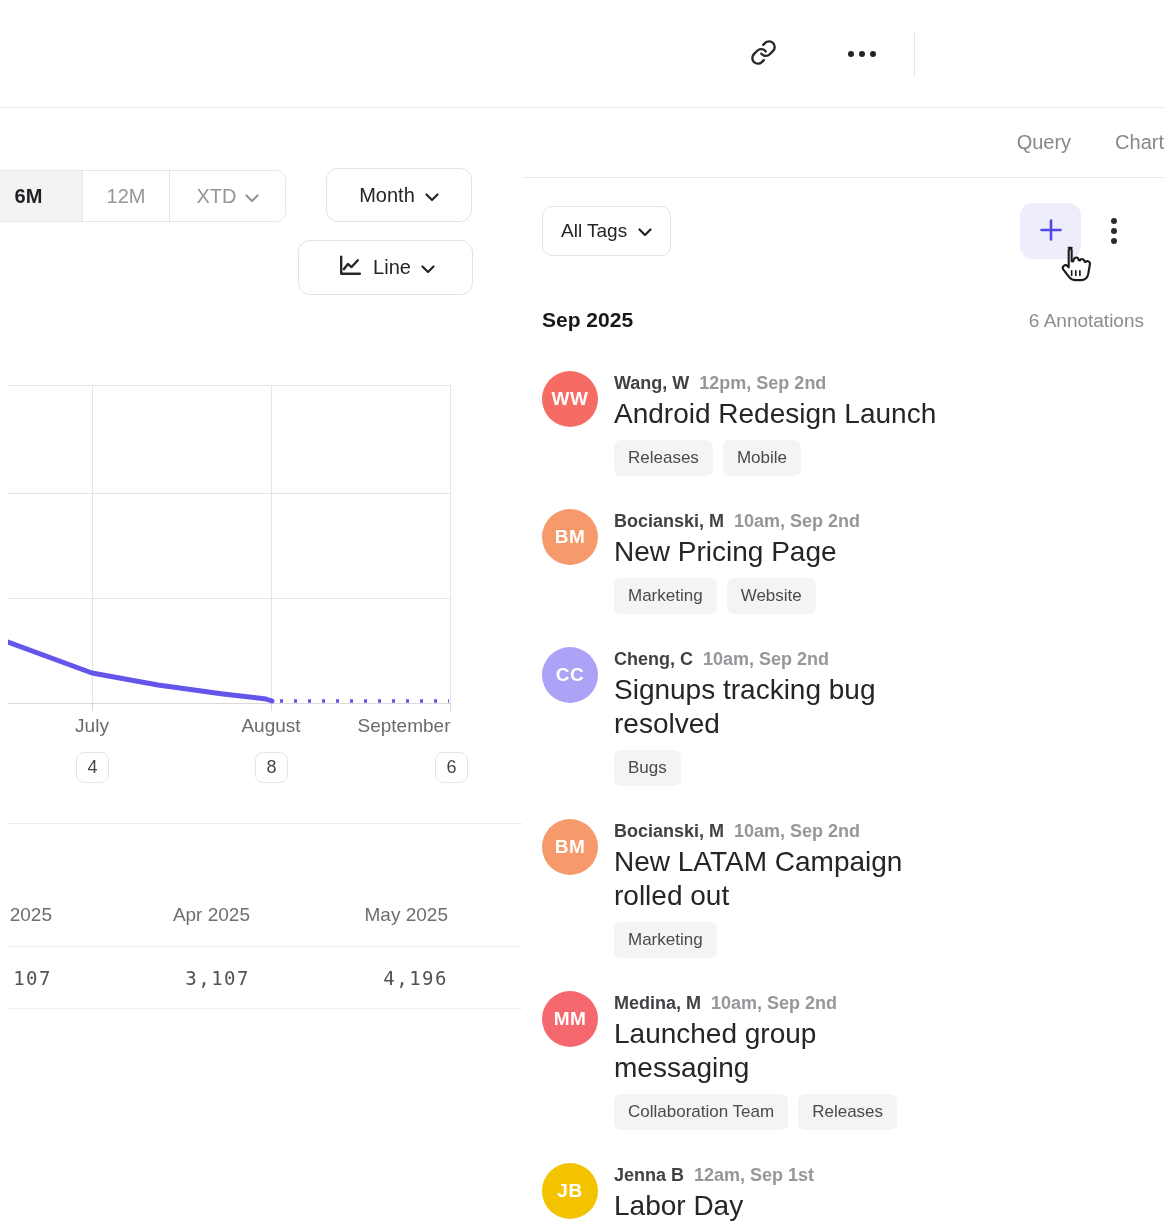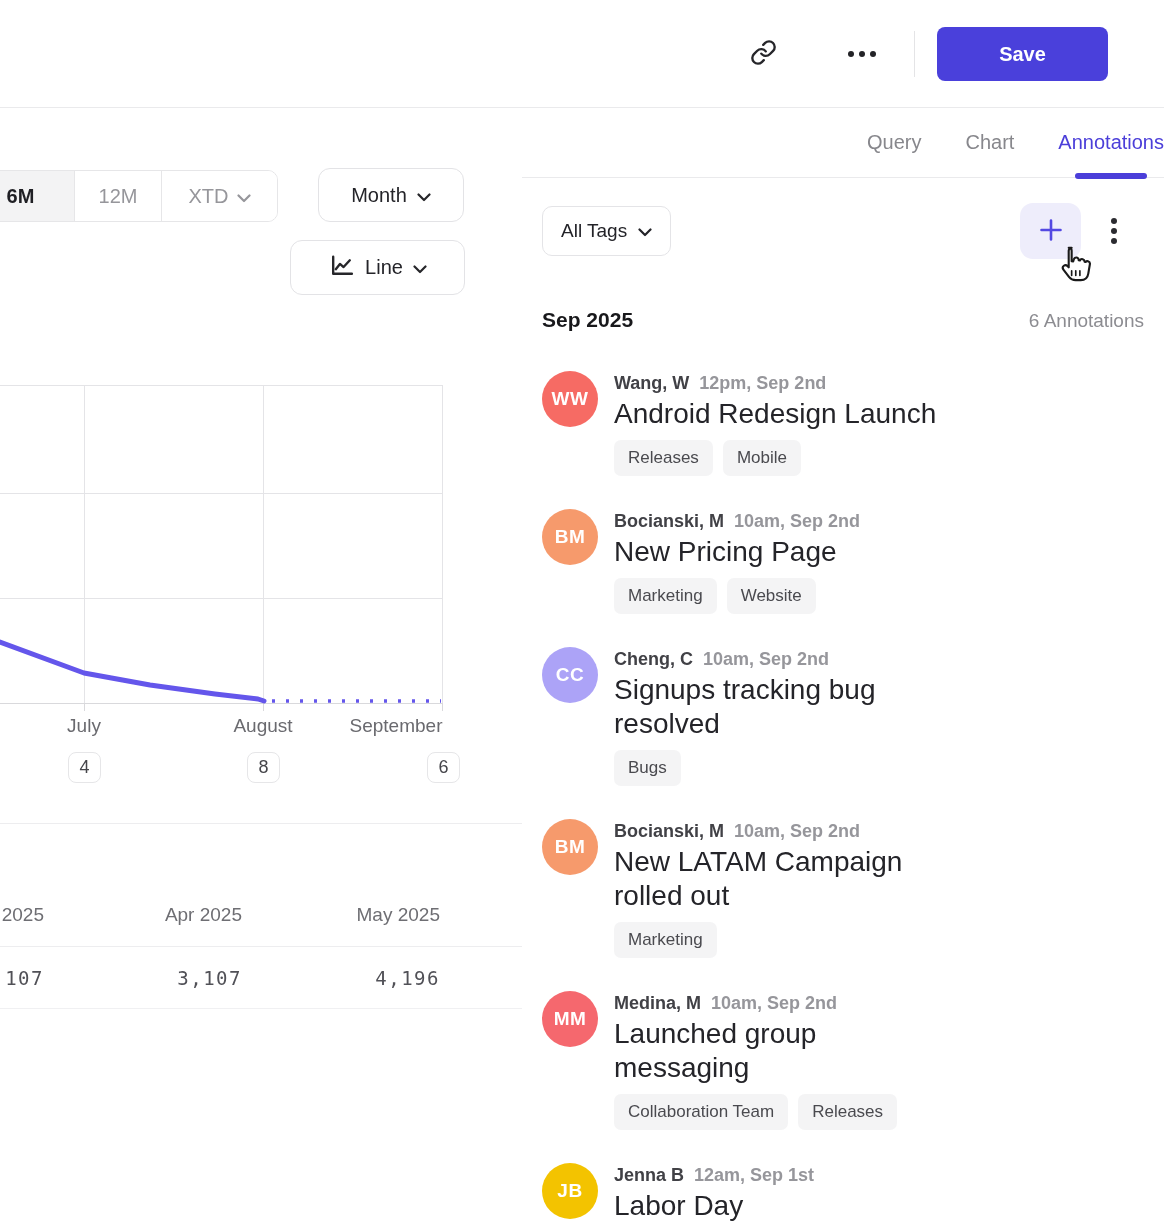--- a/index.html
+++ b/index.html
@@ -12,21 +12,21 @@
   .icon-btn { position:absolute; display:flex; align-items:center; justify-content:center; cursor:pointer; background:none; border:none; }
   .link-btn { left:744px; top:36px; width:38px; height:36px; }
   .more-btn { left:840px; top:36px; width:44px; height:36px; }
   .dots-h { display:flex; gap:5px; }
   .dots-h i { width:6px; height:6px; border-radius:50%; background:#232327; }
   .tb-divider { position:absolute; left:914px; top:31px; width:1px; height:46px; background:#E4E4E6; }
   .save-btn { position:absolute; left:937px; top:27px; width:171px; height:54px; border:none; border-radius:8px;
               background:#4A40DB; color:#fff; font-size:20px; font-weight:600; font-family:inherit; cursor:pointer; }
 
   
-  .left-panel { position:absolute; left:0; top:108px; width:589px; height:1124px; border-right:1px solid #E9E9EB; background:#fff; }
+  .left-panel { position:absolute; left:8px; top:108px; width:589px; height:1124px; border-right:1px solid #E9E9EB; background:#fff; }
 
   .segmented { position:absolute; left:-34px; top:62px; height:52px; display:flex; border:1px solid #E6E6E8; border-radius:10px; overflow:hidden; background:#fff; }
   .seg { display:flex; align-items:center; justify-content:center; gap:8px; font-size:20px; font-weight:500; color:#96969B; background:#fff; border:none; border-left:1px solid #E6E6E8; cursor:pointer; font-family:inherit; }
   .seg:first-child { border-left:none; }
   .seg.active { background:#F3F3F4; color:#1F1F24; font-weight:600; }
   .seg-6m { width:107px; } .seg-12m { width:87px; } .seg-xtd { width:116px; }
 
   .pill-btn { position:absolute; display:flex; align-items:center; justify-content:center; gap:10px; background:#fff;
               border:1px solid #E3E3E6; border-radius:12px; font-size:20px; color:#242429; cursor:pointer; font-family:inherit; }
   .month-btn { left:318px; top:60px; width:146px; height:54px; }
@@ -93,21 +93,20 @@
       </span>
     </button>
     <button class="icon-btn more-btn">
       <span class="dots-h">
           <i></i>
           <i></i>
           <i></i>
         </span>
     </button>
     <div class="tb-divider"></div>
-    <button class="save-btn">Save</button>
   </div>
 
   <div class="left-panel">
 
     <div class="segmented">
       <button class="seg seg-6m active">6M</button>
       <button class="seg seg-12m">12M</button>
       <button class="seg seg-xtd">
         <span>XTD</span>
         <span>
@@ -182,24 +181,20 @@
         <div class="t-cell t-c2">4,196</div>
       </div>
     </div>
   </div>
 
   <div class="right-panel">
 
     <div class="tabs-row">
       <button class="tab">Query</button>
       <button class="tab">Chart</button>
-      <button class="tab active">
-        <span>Annotations</span>
-        <span class="tab-underline"></span>
-      </button>
     </div>
 
     <div class="rp-content">
 
       <button class="alltags-btn">
         <span>All Tags</span>
         <span>
           <svg width="14" height="9" viewBox="0 0 14 9">
               <path d="M1.5 1.5 L7 7 L12.5 1.5" stroke="#232328" stroke-width="2.2" fill="none" stroke-linecap="round" stroke-linejoin="round"></path>
             </svg>

